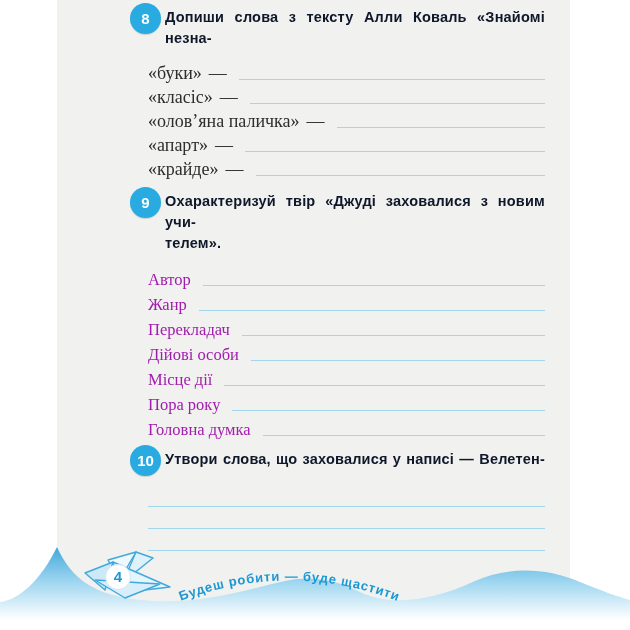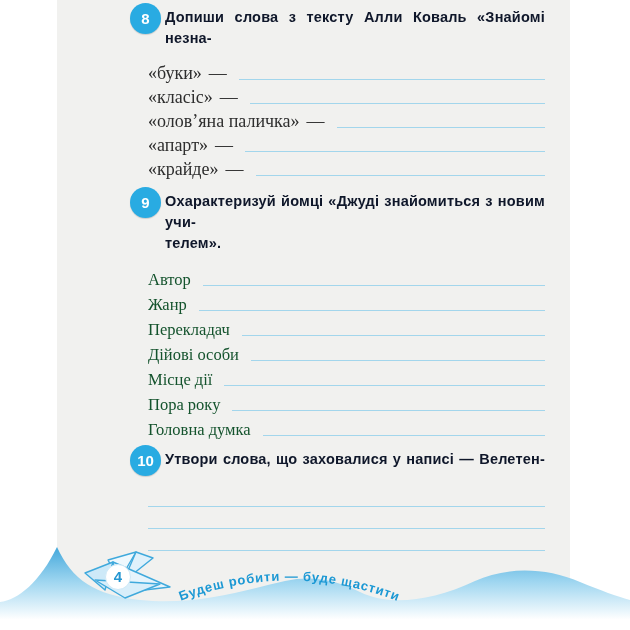--- a/index.html
+++ b/index.html
@@ -23,21 +23,21 @@
   }
   .instr{
     font-size:14.5px;font-weight:700;color:#0f172a;line-height:21px;
     letter-spacing:.2px;width:380px;
   }
   .instr .just{text-align:justify;text-align-last:justify;}
   .rows{margin-top:9px;}
   .row{display:flex;align-items:flex-end;height:24px;}
   .row9{display:flex;align-items:flex-end;height:25px;}
   .serif{font-family:"Liberation Serif",serif;font-size:18px;color:#2e2e2e;line-height:1;}
-  .serif-blue{font-family:"Liberation Serif",serif;font-size:16.5px;color:#14532d;line-height:1;}
+  .serif-blue{font-family:"Liberation Serif",serif;font-size:16.5px;color:#a21caf;line-height:1;}
   .dash{margin-left:7px;}
   .line{flex:1;border-bottom:1px solid #a3d6ec;margin-left:12px;margin-bottom:2px;}
   .blank-lines{margin-top:15px;}
   .blank-line{height:21px;border-bottom:1px solid #a3d6ec;}
   .ex9{margin-top:13px;}
   .ex10{margin-top:11px;}
   .footer-svg{position:absolute;left:0;top:540px;width:630px;height:90px;}
   .motto-text{
     font-family:"Liberation Sans",sans-serif;font-weight:700;font-size:13px;
     fill:#1b98d4;letter-spacing:.8px;
@@ -86,21 +86,21 @@
           <span class="serif dash">—</span>
           <span class="line"></span>
         </div>
       </div>
     </div>
 
     <div class="ex ex9">
       <div class="ex-header">
         <span class="badge">9</span>
         <div class="instr">
-          <div class="just">Охарактеризуй йомці «Джуді знайомиться з новим учи-</div>
+          <div class="just">Охарактеризуй твір «Джуді заховалися з новим учи-</div>
           <div>телем».</div>
         </div>
       </div>
       <div class="rows">
         <div class="row9">
           <span class="serif-blue">Автор</span>
           <span class="line"></span>
         </div>
         <div class="row9">
           <span class="serif-blue">Жанр</span>

